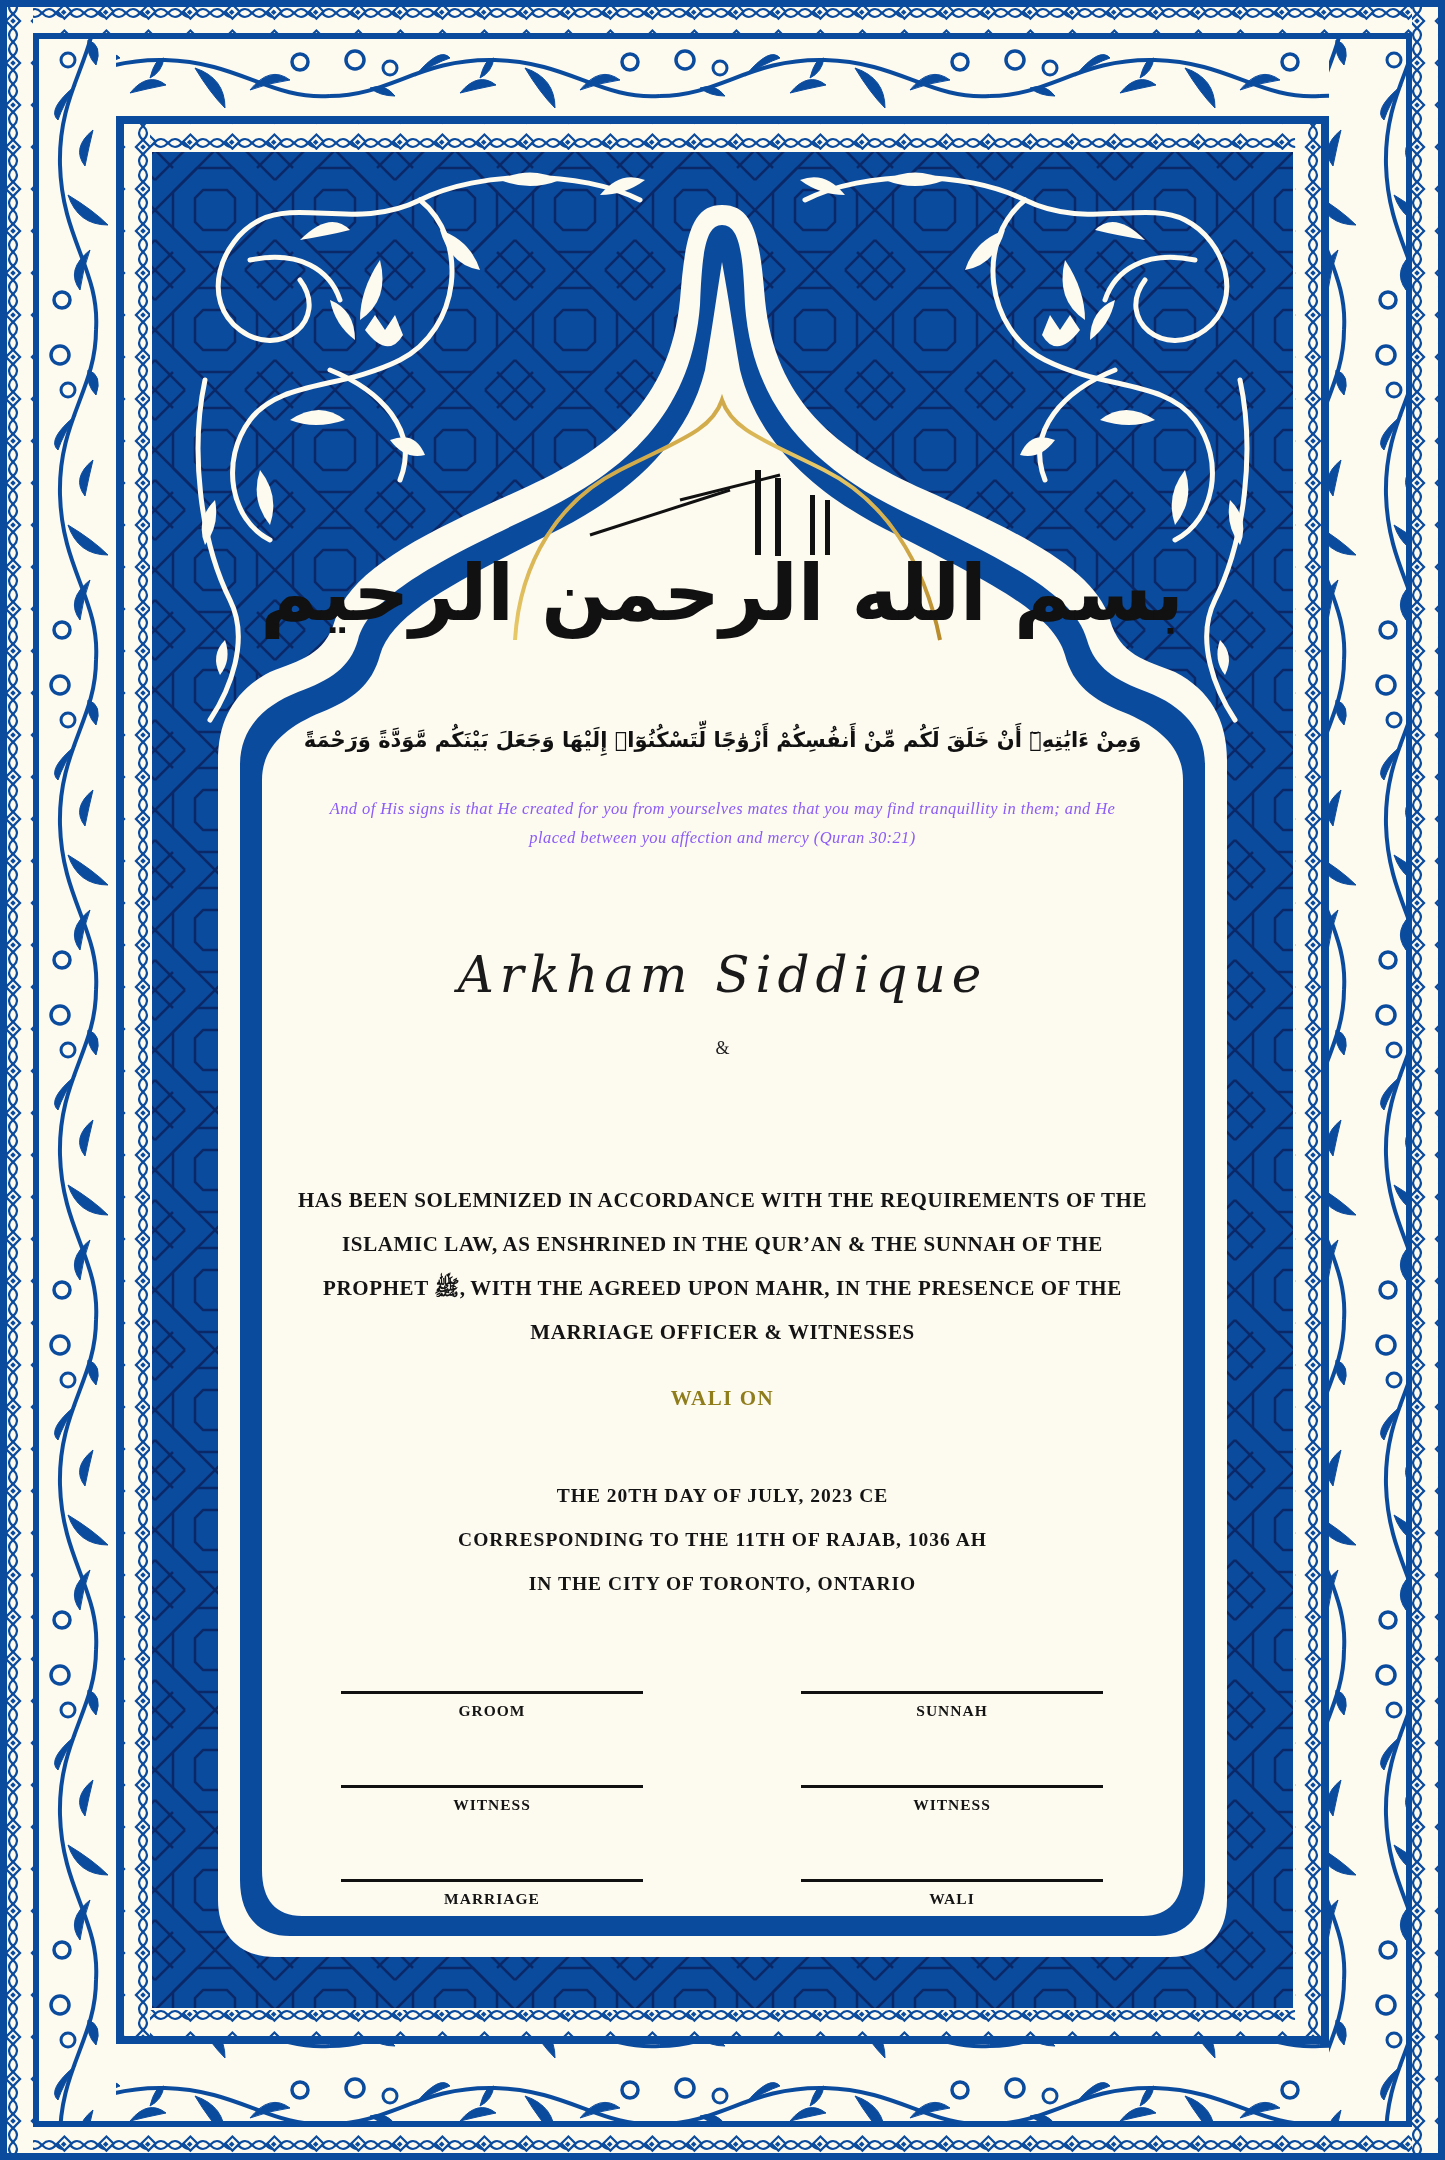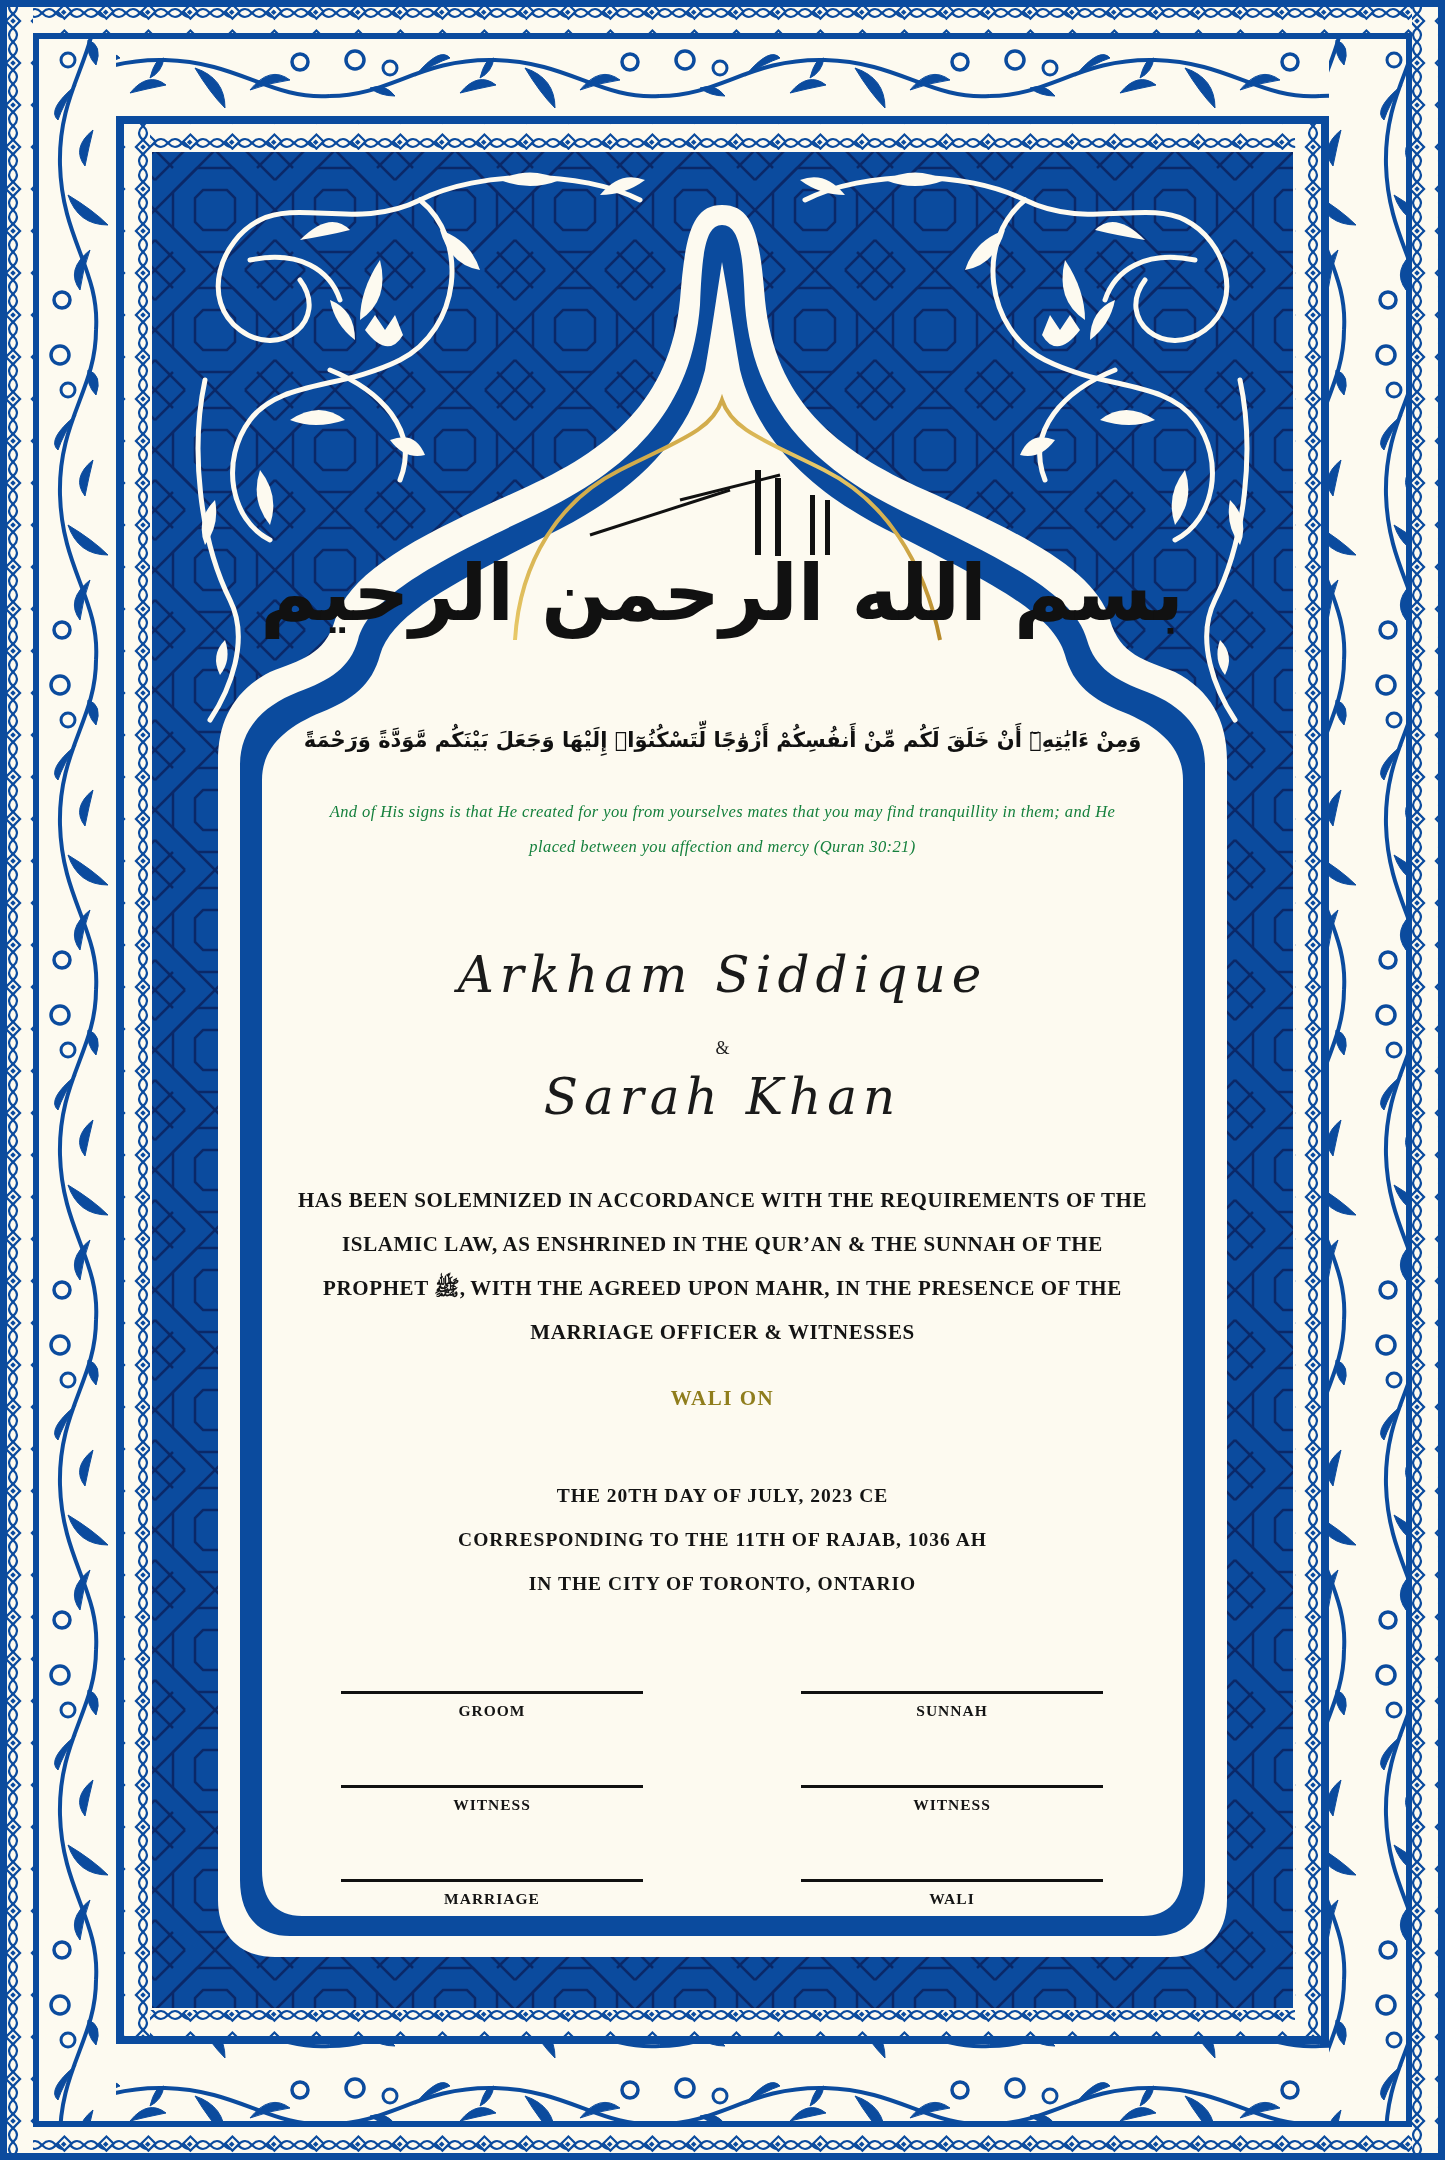--- a/index.html
+++ b/index.html
@@ -1,21 +1,21 @@
 <!DOCTYPE html>
 <html><head>
 <meta charset="utf-8">
 <style>
   html, body { margin: 0; padding: 0; }
   body { width: 1445px; height: 2160px; position: relative; overflow: hidden; background: #fdfaf0; font-family: "DejaVu Serif", serif; }
   .layer { position: absolute; left: 0; top: 0; width: 1445px; height: 2160px; }
   .content { position: absolute; left: 0; top: 0; width: 1445px; height: 2160px; margin-top: 28px; }
   .center-text { position: absolute; left: 0; width: 1445px; text-align: center; }
   .arabic-verse { top: 700px; font-family: "DejaVu Sans", sans-serif; font-size: 21px; font-weight: bold; color: #111; direction: rtl; }
-  .translation { top: 766px; left: 320px; width: 805px; font-family: "Liberation Serif", serif; font-style: italic; font-size: 16.5px; line-height: 35px; color: #15803d; letter-spacing: 0.4px; }
+  .translation { top: 766px; left: 320px; width: 805px; font-family: "Liberation Serif", serif; font-style: italic; font-size: 16.5px; line-height: 29px; color: #8b5cf6; letter-spacing: 0.4px; }
   .gold-heading { font-family: "Liberation Serif", serif; font-weight: bold; color: #8f7d1c; letter-spacing: 1.5px; }
   .certify { top: 852px; font-size: 20px; }
   .script-name { font-family: "DejaVu Serif", serif; font-style: italic; font-size: 50px; color: #1a1a1a; letter-spacing: 6px; font-weight: normal; }
   .groom-name { top: 918px; }
   .amp { top: 1010px; font-family: "Liberation Serif", serif; font-size: 18px; color: #222; }
   .bride-name { top: 1040px; }
   .body-para { top: 1150px; left: 290px; width: 865px; font-family: "Liberation Serif", serif; font-weight: bold; font-size: 21px; line-height: 44px; color: #141414; letter-spacing: 0.6px; }
   .dated-on { top: 1358px; font-size: 21px; }
   .date-lines { top: 1446px; font-family: "Liberation Serif", serif; font-weight: bold; font-size: 19.5px; line-height: 44px; color: #141414; letter-spacing: 1px; }
   .sig { position: absolute; width: 302px; text-align: center; }
@@ -194,21 +194,20 @@
     <rect x="810" y="495" width="5" height="60" stroke="none"></rect>
     <rect x="825" y="500" width="5" height="55" stroke="none"></rect>
   </g>
 </svg>
 
 <div class="content">
   <div class="center-text arabic-verse">وَمِنْ ءَايَٰتِهِۦٓ أَنْ خَلَقَ لَكُم مِّنْ أَنفُسِكُمْ أَزْوَٰجًا لِّتَسْكُنُوٓا۟ إِلَيْهَا وَجَعَلَ بَيْنَكُم مَّوَدَّةً وَرَحْمَةً</div>
   <div class="center-text translation">And of His signs is that He created for you from yourselves mates that you may find tranquillity in them; and He placed between you affection and mercy (Quran 30:21)</div>
   <div class="center-text script-name groom-name">Arkham Siddique</div>
   <div class="center-text amp">&amp;</div>
-  <div class="center-text script-name bride-name">Sarah Khan</div>
   <div class="center-text body-para">HAS BEEN SOLEMNIZED IN ACCORDANCE WITH THE REQUIREMENTS OF THE ISLAMIC LAW, AS ENSHRINED IN THE QUR’AN &amp; THE SUNNAH OF THE PROPHET ﷺ, WITH THE AGREED UPON MAHR, IN THE PRESENCE OF THE MARRIAGE OFFICER &amp; WITNESSES</div>
   <div class="center-text gold-heading dated-on">WALI ON</div>
   <div class="center-text date-lines">
     <div>THE 20TH DAY OF JULY, 2023 CE</div>
     <div>CORRESPONDING TO THE 11TH OF RAJAB, 1036 AH</div>
     <div>IN THE CITY OF TORONTO, ONTARIO</div>
   </div>
 
   <div class="sig sig-left row1">
     <div class="line"></div>

